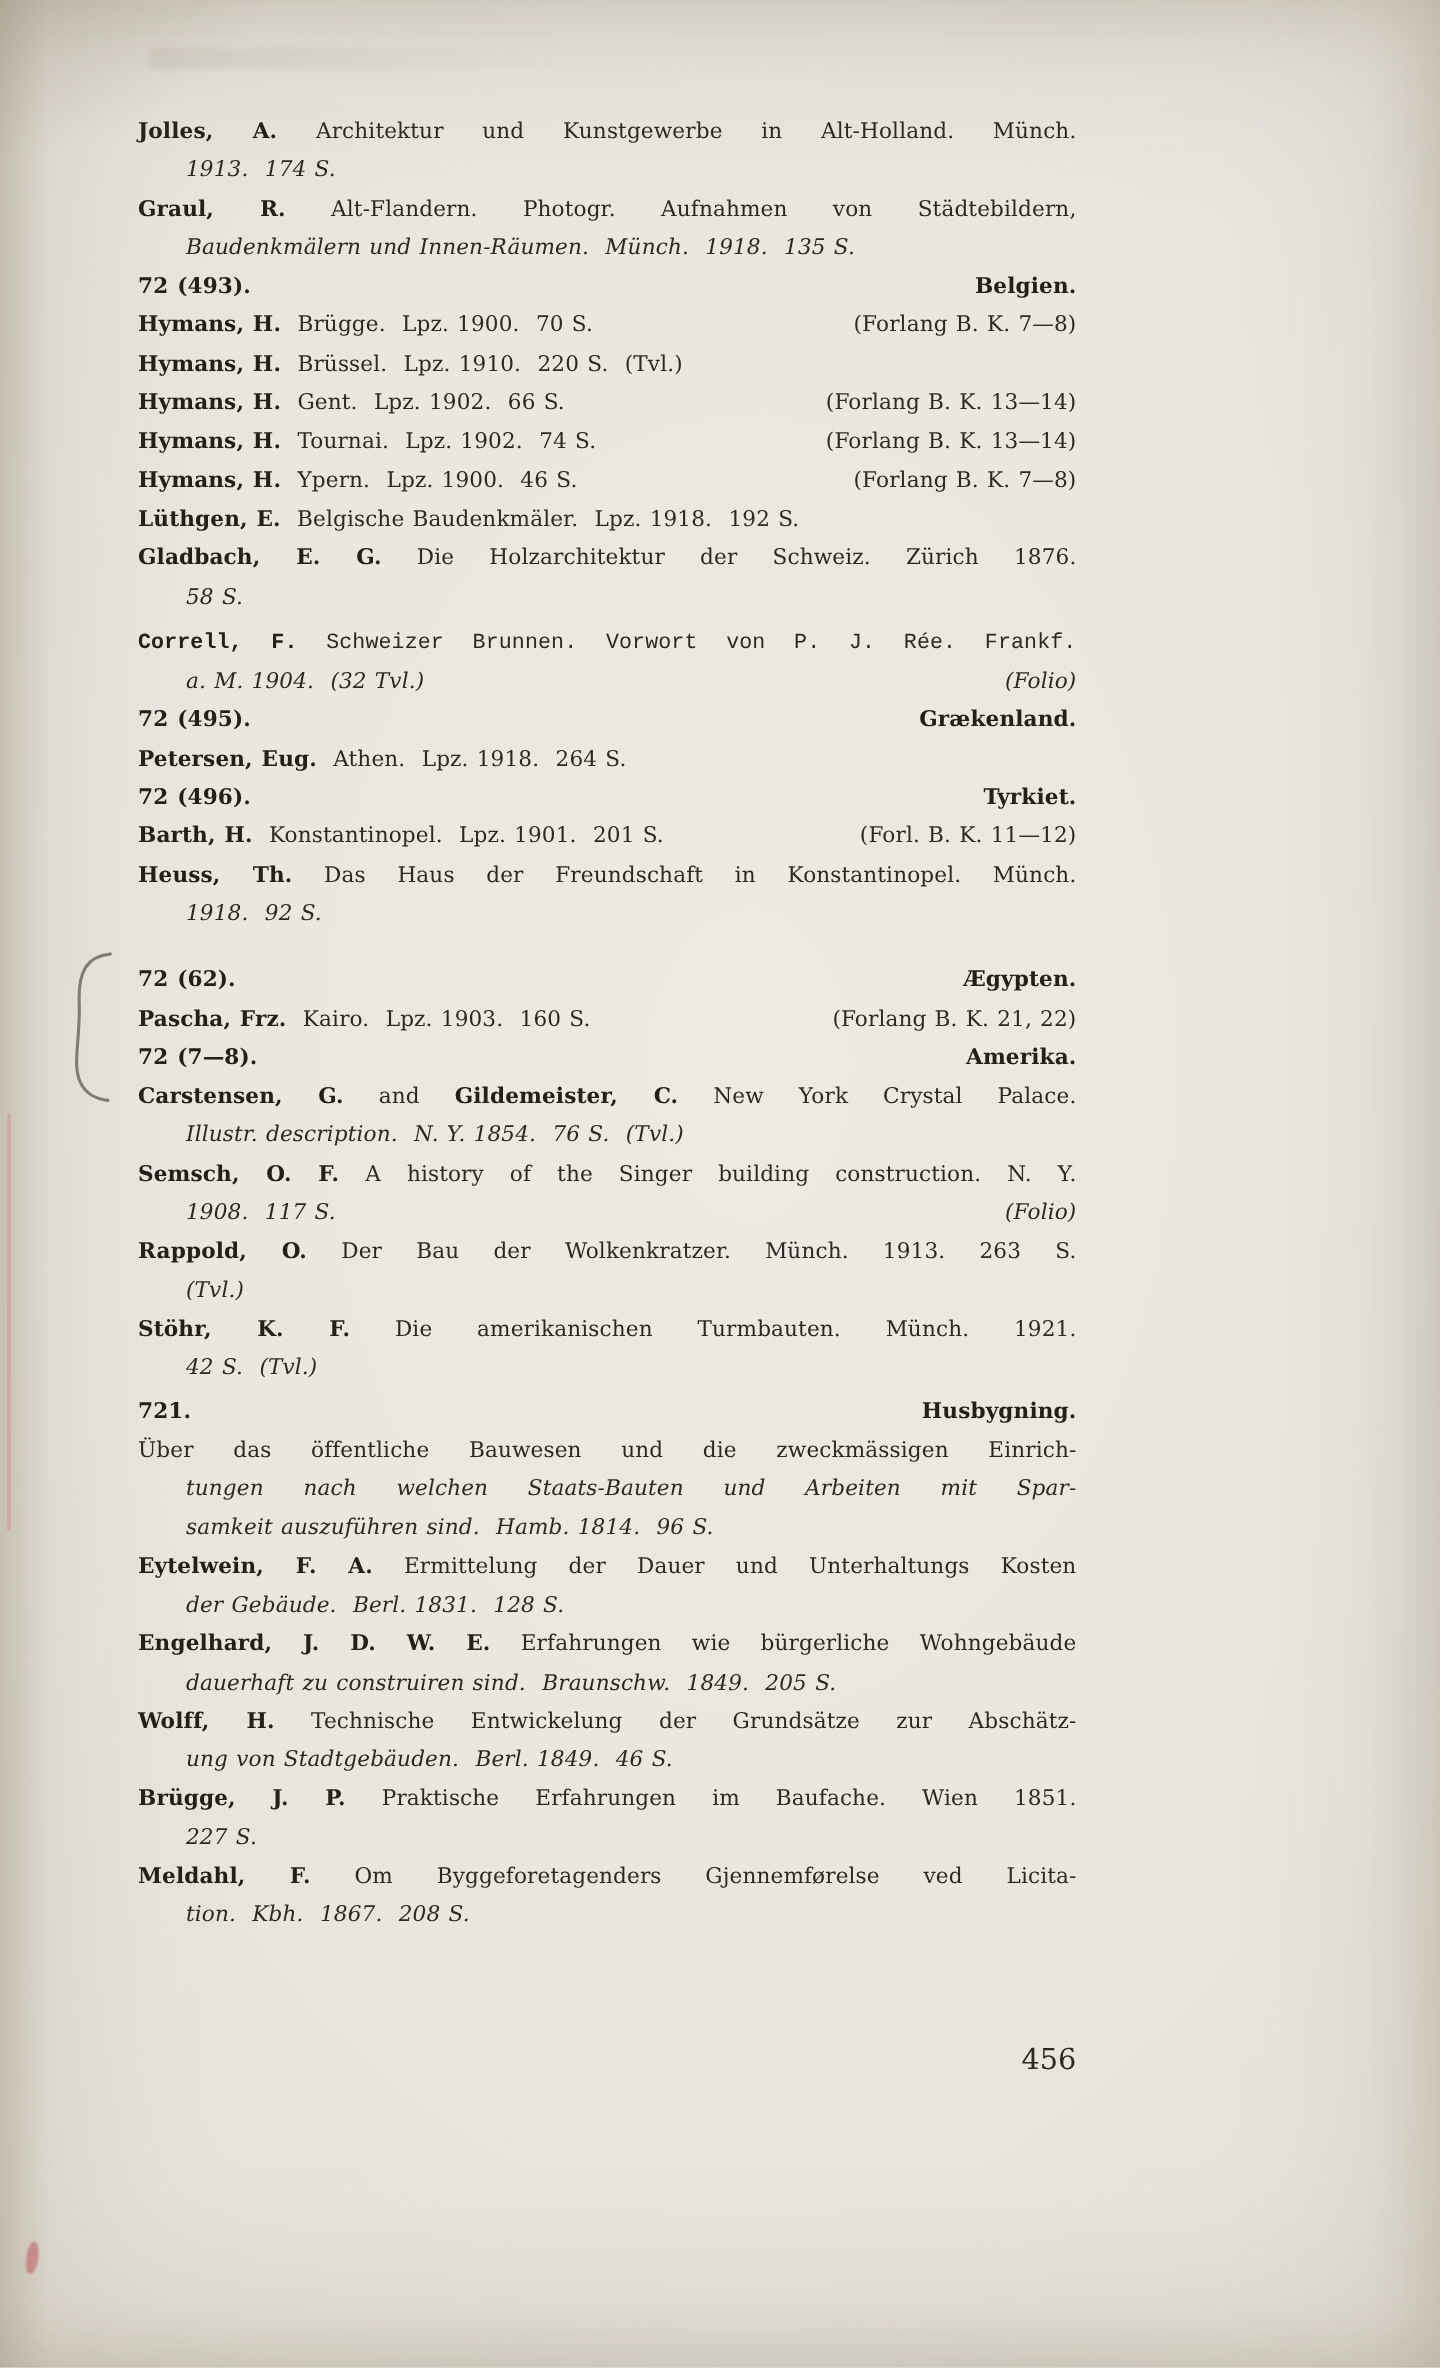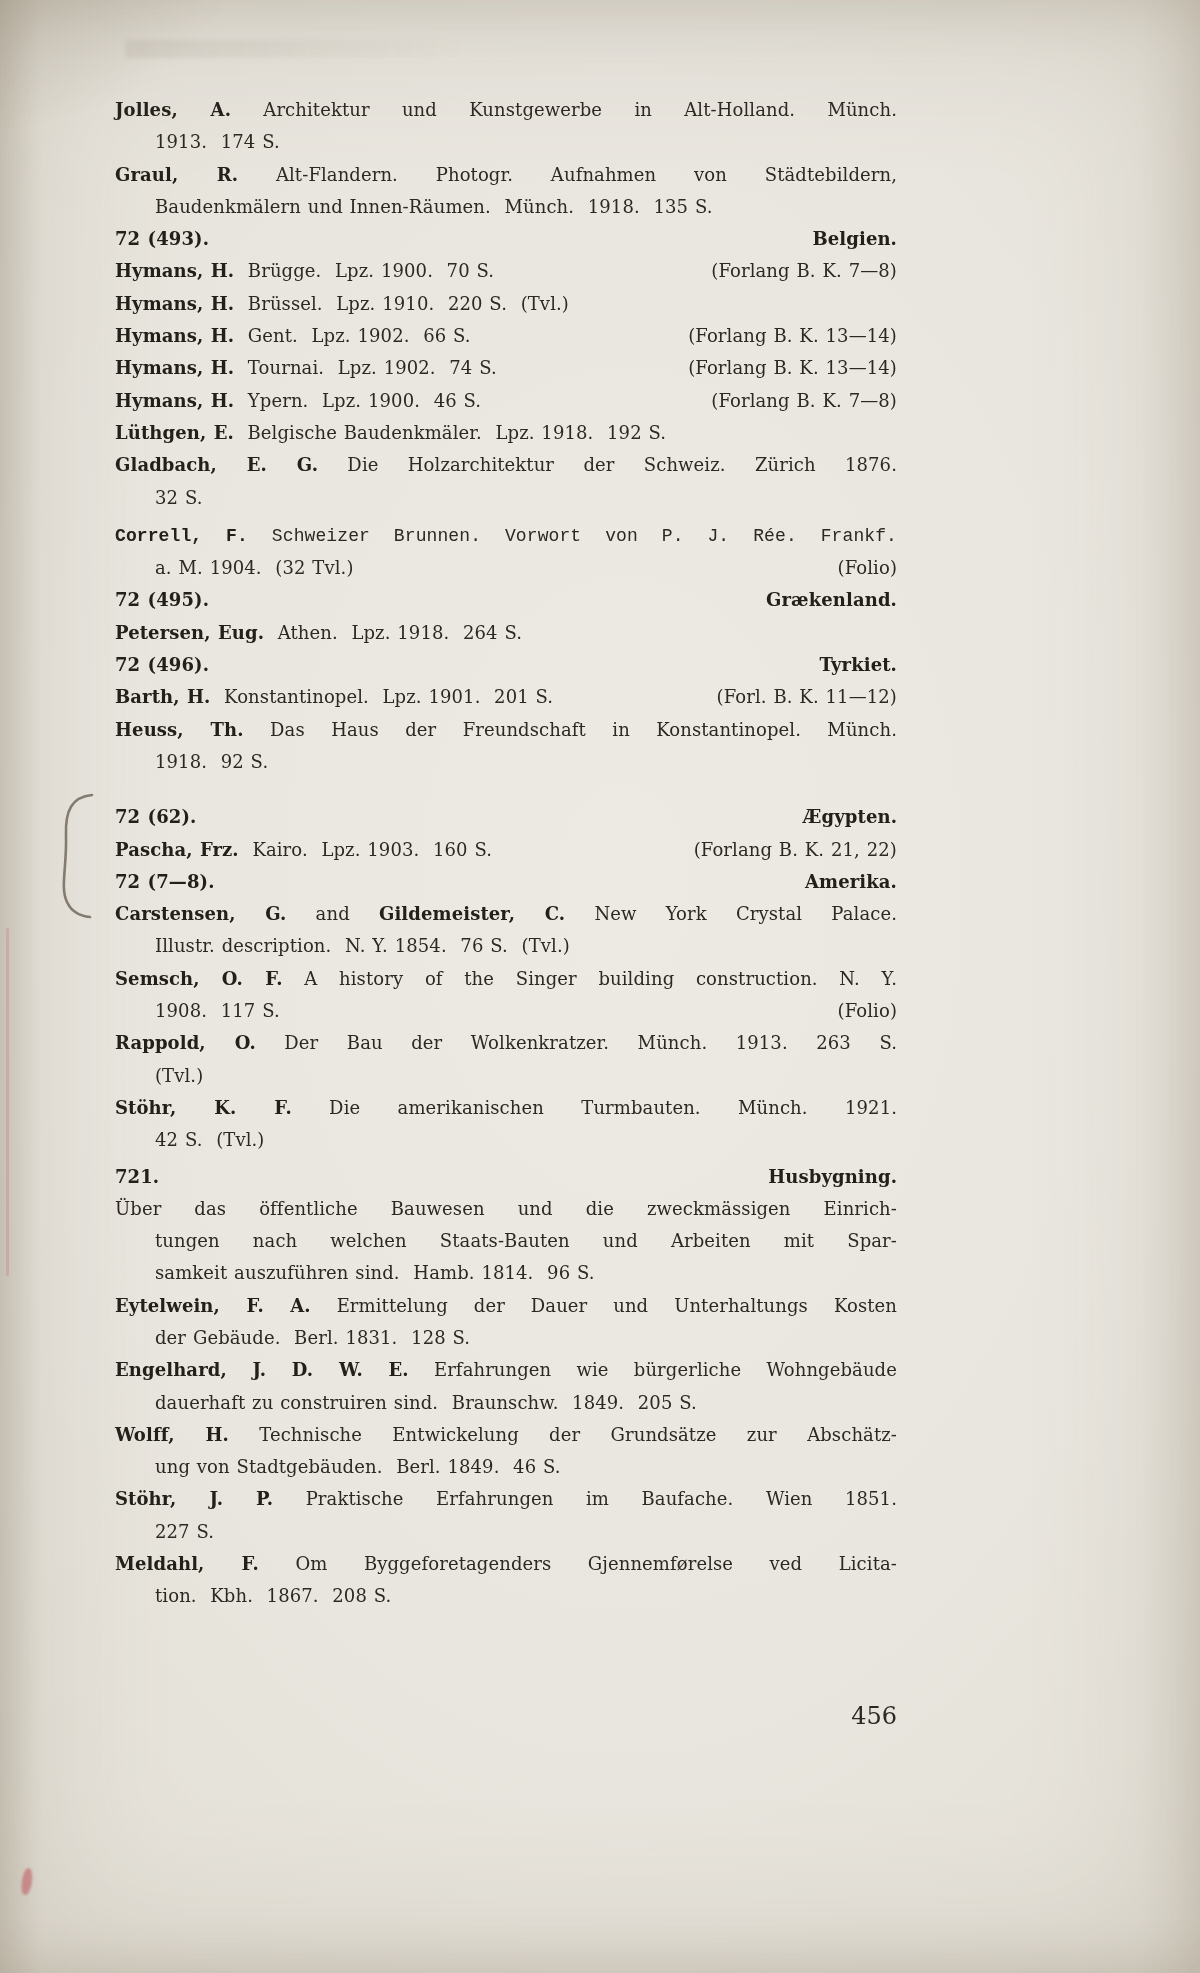--- a/index.html
+++ b/index.html
@@ -79,21 +79,21 @@
     line-height: 32.3px;
     color: var(--ink, #2c2822);
     letter-spacing: 0.1px;
     word-spacing: 1px;
   }
   .line { min-height: 32.3px; }
   .line.justify { text-align: justify; text-align-last: justify; }
   .line.plain { white-space: pre-wrap; }
   .line.split { display: flex; justify-content: space-between; }
   .line.split .lg, .line.split .rg { white-space: pre-wrap; }
-  .line.indent { padding-left: 40px; }
+  .line.indent { padding-left: 40px; font-style: italic; }
   .b { font-weight: 700; color: #23201a; }
   .page-number {
     position: absolute;
     left: 115px;
     top: 1702px;
     width: 782px;
     text-align: right;
     font-size: 24px;
     color: var(--ink, #2c2822);
   }
@@ -129,21 +129,21 @@
       <div class="line split">
         <span class="lg"><span class="b">Hymans, H.</span><span class="r">  Tournai.  Lpz. 1902.  74 S.</span></span>
         <span class="rg"><span class="r">(Forlang B. K. 13—14)</span></span>
       </div>
       <div class="line split">
         <span class="lg"><span class="b">Hymans, H.</span><span class="r">  Ypern.  Lpz. 1900.  46 S.</span></span>
         <span class="rg"><span class="r">(Forlang B. K. 7—8)</span></span>
       </div>
       <div class="line plain"><span class="b">Lüthgen, E.</span><span class="r">  Belgische Baudenkmäler.  Lpz. 1918.  192 S.</span></div>
       <div class="line justify"><span class="b">Gladbach, E. G.</span><span class="r"> Die Holzarchitektur der Schweiz. Zürich 1876.</span></div>
-      <div class="line plain indent"><span class="r">32 S.</span></div>
+      <div class="line plain indent"><span class="r">58 S.</span></div>
       <div class="line justify" style="margin-top: 6px; font-family: Liberation Mono, monospace;"><span class="b">Correll, F.</span><span class="r"> Schweizer Brunnen. Vorwort von P. J. Rée. Frankf.</span></div>
       <div class="line split indent">
         <span class="lg"><span class="r">a. M. 1904.  (32 Tvl.)</span></span>
         <span class="rg"><span class="r">(Folio)</span></span>
       </div>
       <div class="line split">
         <span class="lg"><span class="b">72 (495).</span></span>
         <span class="rg"><span class="b">Grækenland.</span></span>
       </div>
       <div class="line plain"><span class="b">Petersen, Eug.</span><span class="r">  Athen.  Lpz. 1918.  264 S.</span></div>
@@ -186,21 +186,21 @@
       </div>
       <div class="line justify"><span class="r">Über das öffentliche Bauwesen und die zweckmässigen Einrich-</span></div>
       <div class="line justify indent"><span class="r">tungen nach welchen Staats-Bauten und Arbeiten mit Spar-</span></div>
       <div class="line plain indent"><span class="r">samkeit auszuführen sind.  Hamb. 1814.  96 S.</span></div>
       <div class="line justify"><span class="b">Eytelwein, F. A.</span><span class="r"> Ermittelung der Dauer und Unterhaltungs Kosten</span></div>
       <div class="line plain indent"><span class="r">der Gebäude.  Berl. 1831.  128 S.</span></div>
       <div class="line justify"><span class="b">Engelhard, J. D. W. E.</span><span class="r"> Erfahrungen wie bürgerliche Wohngebäude</span></div>
       <div class="line plain indent"><span class="r">dauerhaft zu construiren sind.  Braunschw.  1849.  205 S.</span></div>
       <div class="line justify"><span class="b">Wolff, H.</span><span class="r"> Technische Entwickelung der Grundsätze zur Abschätz-</span></div>
       <div class="line plain indent"><span class="r">ung von Stadtgebäuden.  Berl. 1849.  46 S.</span></div>
-      <div class="line justify"><span class="b">Stöhr, J. P.</span><span class="r"> Praktische Erfahrungen im Baufache. Wien 1851.</span></div>
+      <div class="line justify"><span class="b">Brügge, J. P.</span><span class="r"> Praktische Erfahrungen im Baufache. Wien 1851.</span></div>
       <div class="line plain indent"><span class="r">227 S.</span></div>
       <div class="line justify"><span class="b">Meldahl, F.</span><span class="r"> Om Byggeforetagenders Gjennemførelse ved Licita-</span></div>
       <div class="line plain indent"><span class="r">tion.  Kbh.  1867.  208 S.</span></div>
     </div>
 
   <div class="page-number">456</div>
 
   <div class="pink-line"></div>
   <div class="red-mark"></div>
 

